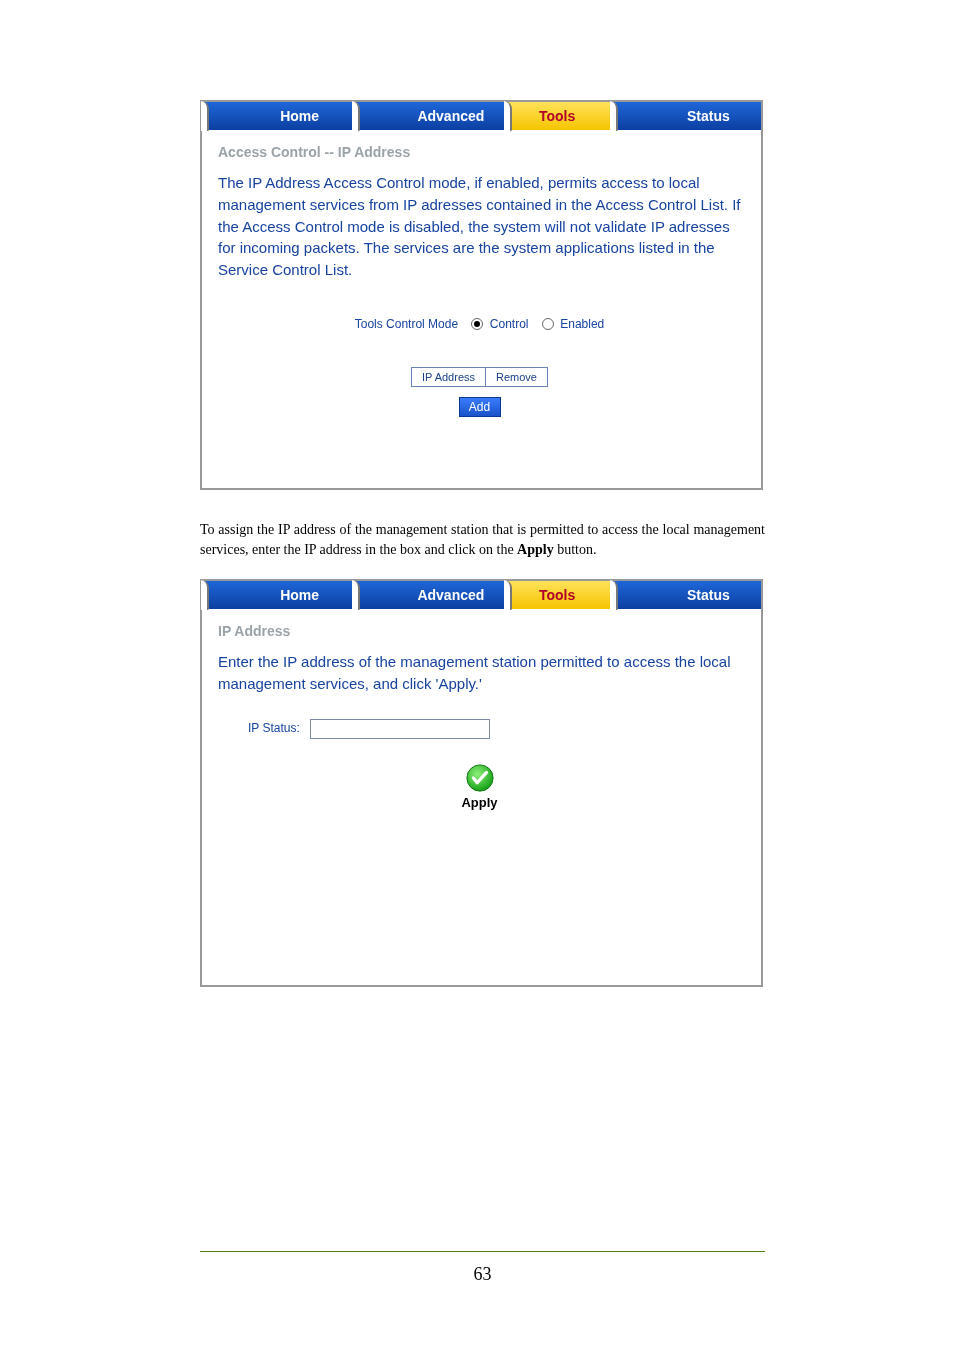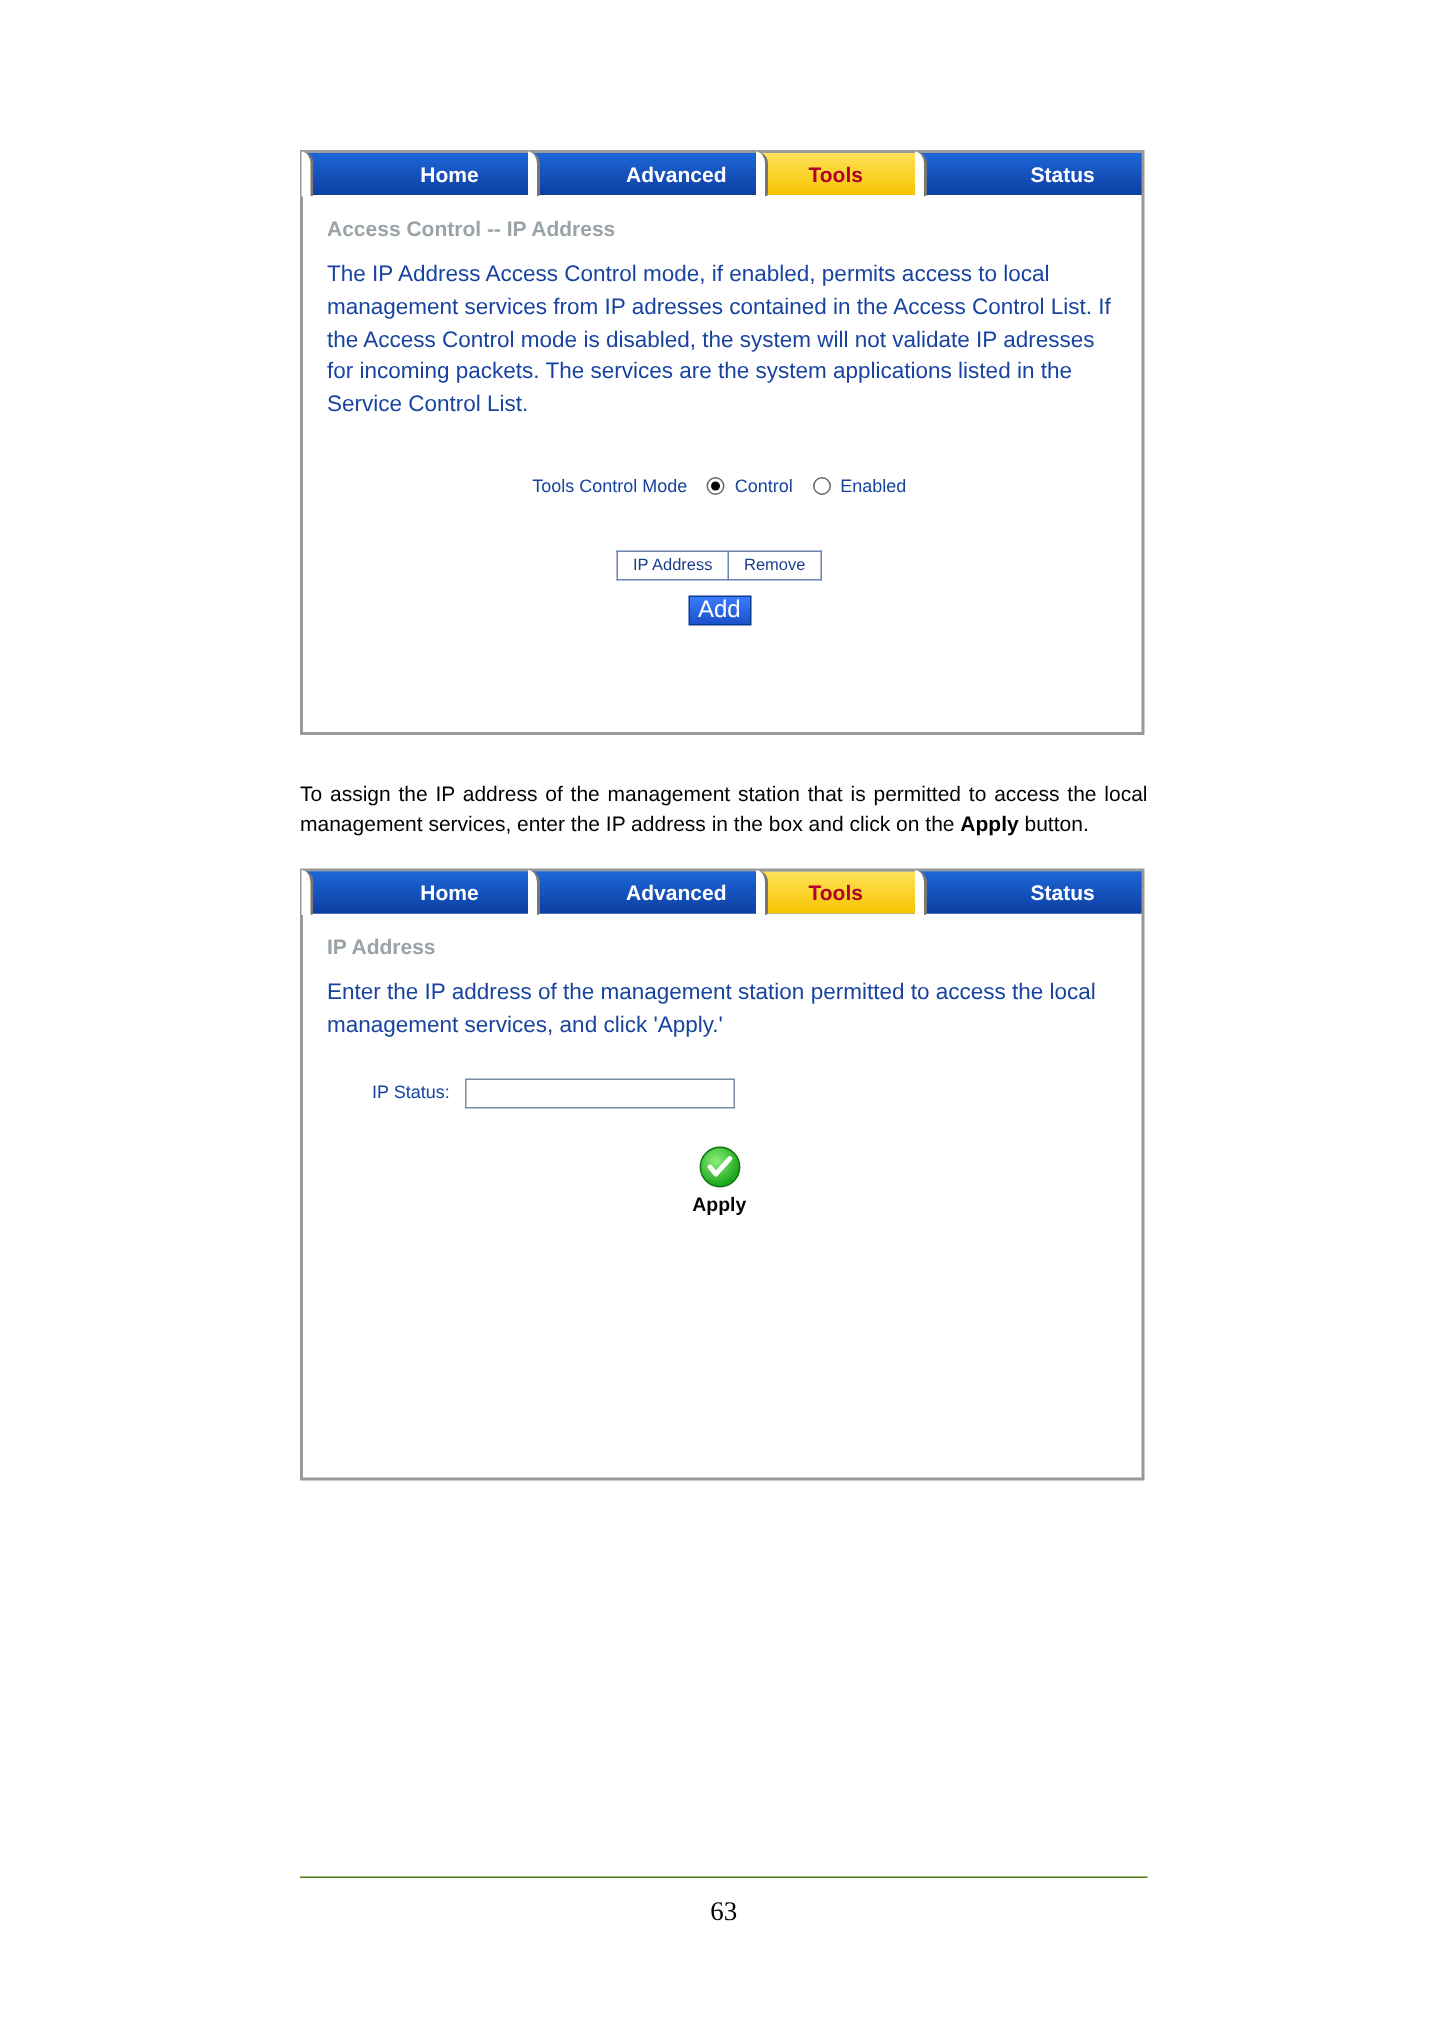--- a/index.html
+++ b/index.html
@@ -105,27 +105,27 @@
     font-family: Arial, sans-serif;
   }
   .add-btn {
     display: block;
     margin: 8px auto 40px auto;
     width: 42px;
     height: 20px;
     background: linear-gradient(#3a7cff,#1a52c8);
     border: 1px solid #0a3a8f;
     color: #fff;
-    font-size: 16px;
+    font-size: 12px;
     text-align: center;
     line-height: 18px;
     font-family: Arial, sans-serif;
   }
   .mid-text {
-    font-family: Liberation Sans, sans-serif;
+    font-family: Liberation Serif, serif;
     font-size: 14px;
     color: #000;
     line-height: 1.4;
     margin: 14px 0 20px 0;
     width: 565px;
     text-align: justify;
   }
   .mid-text b { font-weight: bold; }
   .ip-row {
     margin: 18px 0 24px 30px;

